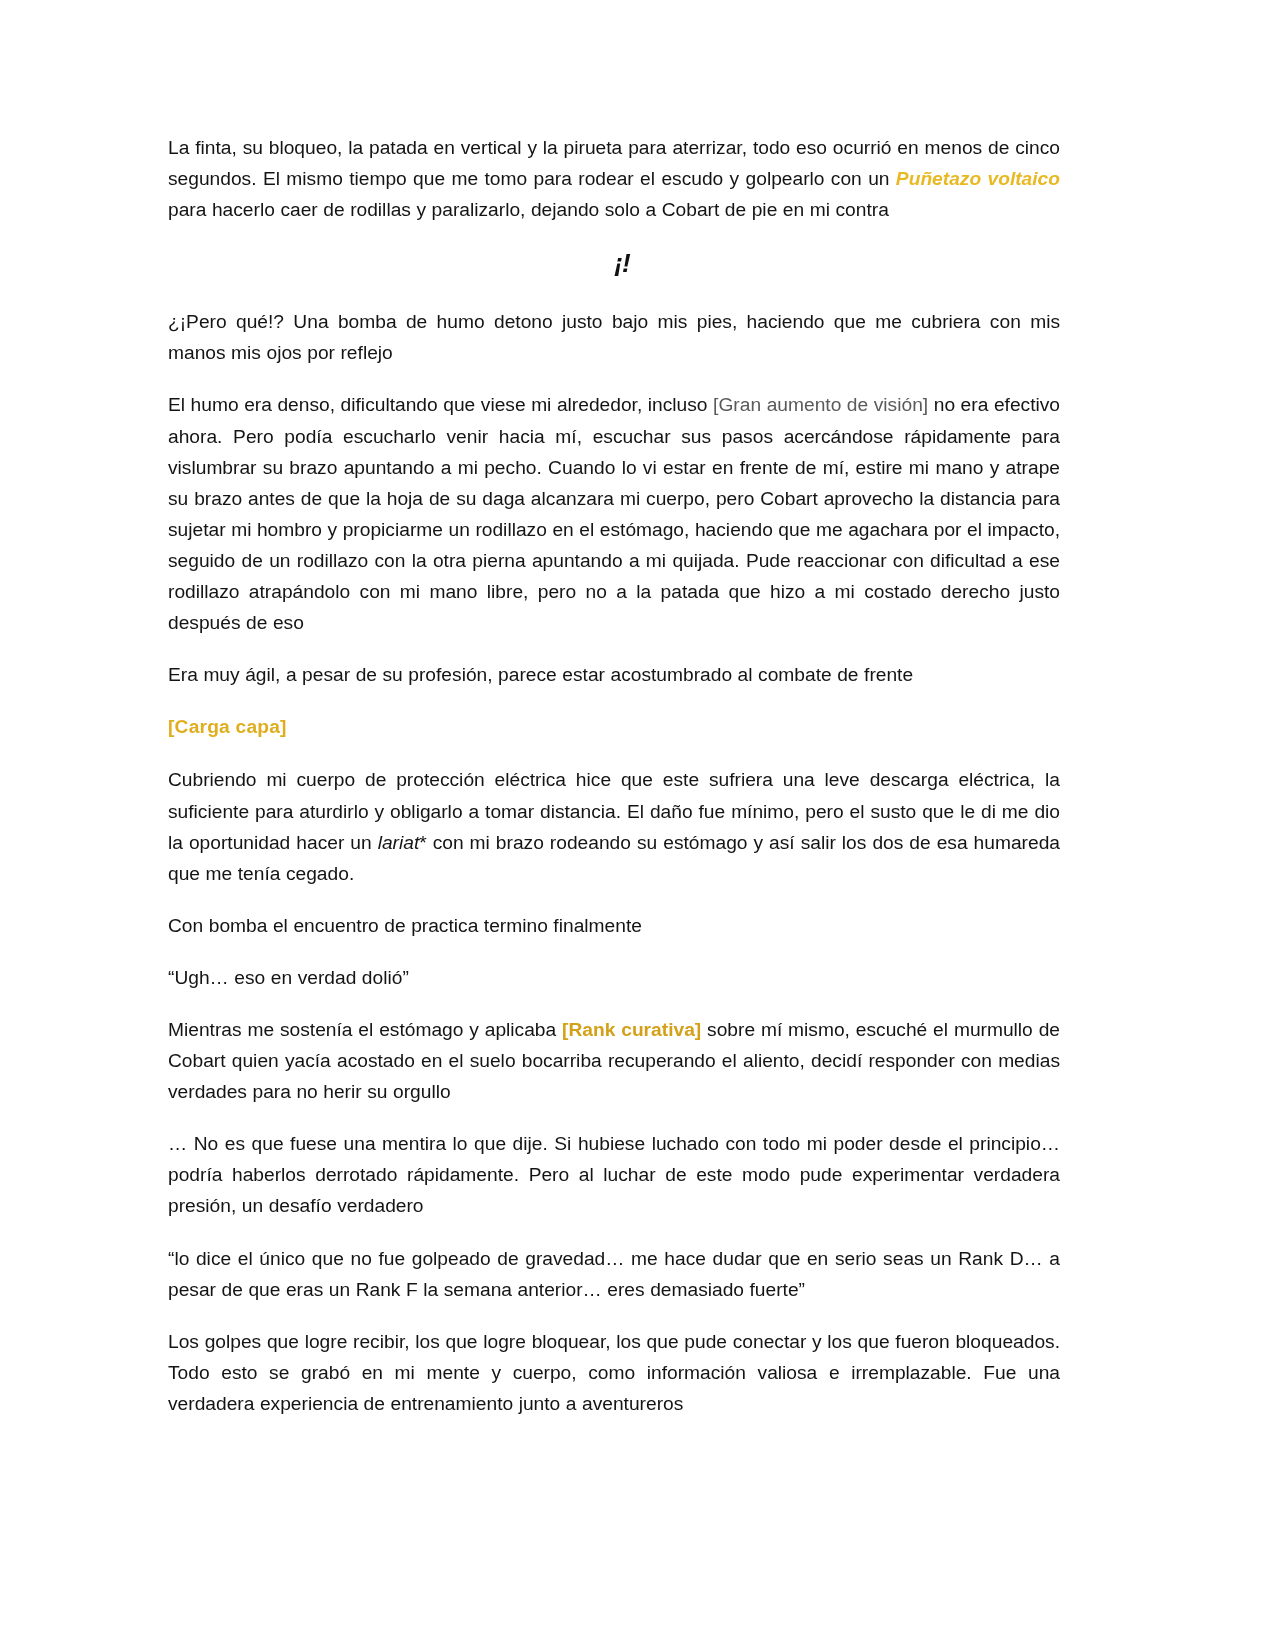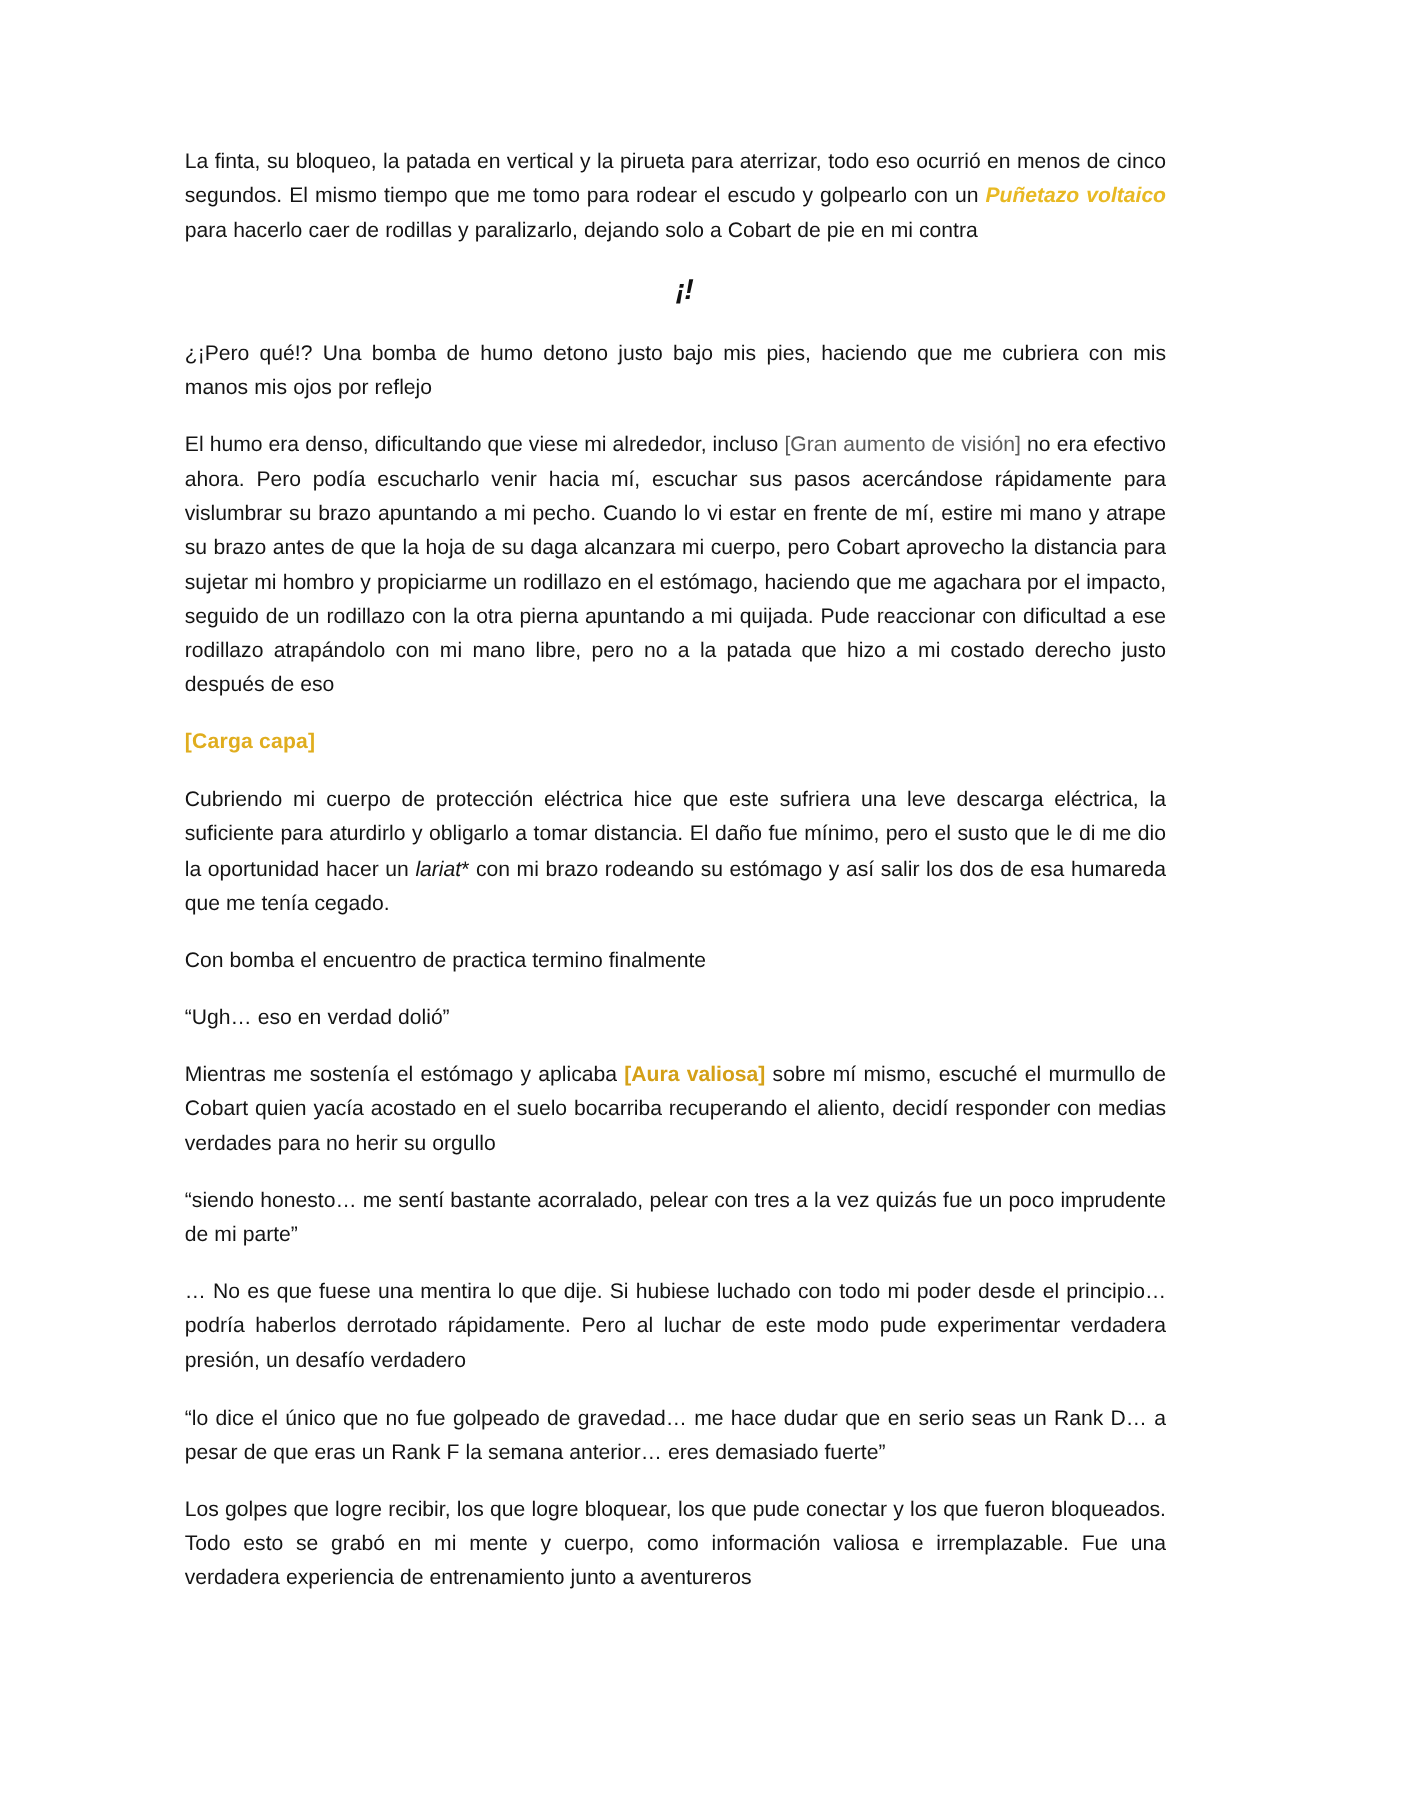--- a/index.html
+++ b/index.html
@@ -90,26 +90,26 @@
   <div class="doc-body">
 
     <p class="para justify"><span>La finta, su bloqueo, la patada en vertical y la pirueta para aterrizar, todo eso ocurrió en menos de cinco segundos. El mismo tiempo que me tomo para rodear el escudo y golpearlo con un </span><span class="skill-gold">Puñetazo voltaico</span><span> para hacerlo caer de rodillas y paralizarlo, dejando solo a Cobart de pie en mi contra</span></p>
 
     <div class="glyph-divider">
       <span class="glyph-mark">¡!</span>
     </div>
 
     <p class="para justify"><span>¿¡Pero qué!? Una bomba de humo detono justo bajo mis pies, haciendo que me cubriera con mis manos mis ojos por reflejo</span></p>
     <p class="para justify"><span>El humo era denso, dificultando que viese mi alrededor, incluso </span><span class="skill-gray">[Gran aumento de visión]</span><span> no era efectivo ahora. Pero podía escucharlo venir hacia mí, escuchar sus pasos acercándose rápidamente para vislumbrar su brazo apuntando a mi pecho. Cuando lo vi estar en frente de mí, estire mi mano y atrape su brazo antes de que la hoja de su daga alcanzara mi cuerpo, pero Cobart aprovecho la distancia para sujetar mi hombro y propiciarme un rodillazo en el estómago, haciendo que  me agachara por el impacto, seguido de un rodillazo con la otra pierna apuntando a mi quijada. Pude reaccionar con dificultad a ese rodillazo atrapándolo con mi mano libre, pero no a la patada que hizo a mi costado derecho justo después de eso</span></p>
+    <p class="para justify"><span>Era muy ágil, a pesar de su profesión, parece estar acostumbrado al combate de frente</span></p>
 
     <div class="heading-skill">[Carga capa]</div>
 
     <p class="para justify"><span>Cubriendo mi cuerpo de protección eléctrica hice que este sufriera una leve descarga eléctrica, la suficiente para aturdirlo y obligarlo a tomar distancia. El daño fue mínimo, pero el susto que le di me dio la oportunidad hacer un </span><span class="ital">lariat</span><span>* con mi brazo rodeando su estómago y así salir los dos de esa humareda que me tenía cegado.</span></p>
     <p class="para justify"><span>Con bomba el encuentro de practica termino finalmente</span></p>
     <p class="para justify"><span>“Ugh… eso en verdad dolió”</span></p>
-    <p class="para justify"><span>Mientras me sostenía el estómago y aplicaba </span><span class="skill-gold-plain">[Aura valiosa]</span><span> sobre mí mismo, escuché el murmullo de Cobart quien yacía acostado en el suelo bocarriba recuperando el aliento, decidí responder con medias verdades para no herir su orgullo</span></p>
-    <p class="para justify"><span>“siendo honesto… me sentí bastante acorralado, pelear con tres a la vez quizás fue un poco imprudente de mi parte”</span></p>
+    <p class="para justify"><span>Mientras me sostenía el estómago y aplicaba </span><span class="skill-gold-plain">[Rank curativa]</span><span> sobre mí mismo, escuché el murmullo de Cobart quien yacía acostado en el suelo bocarriba recuperando el aliento, decidí responder con medias verdades para no herir su orgullo</span></p>
     <p class="para justify"><span>… No es que fuese una mentira lo que dije. Si hubiese luchado con todo mi poder desde el principio… podría haberlos derrotado rápidamente. Pero al luchar de este modo pude experimentar verdadera presión, un desafío verdadero</span></p>
     <p class="para justify"><span>“lo dice el único que no fue golpeado de gravedad… me hace dudar que en serio seas un Rank D… a pesar de que eras un Rank F la semana anterior… eres demasiado fuerte”</span></p>
     <p class="para justify"><span>Los golpes que logre recibir, los que logre bloquear, los que pude conectar y los que fueron bloqueados. Todo esto se grabó en mi mente y cuerpo, como información valiosa e irremplazable. Fue una verdadera experiencia de entrenamiento junto a aventureros</span></p>
 
   </div>
 </div>
 
 </body></html>

